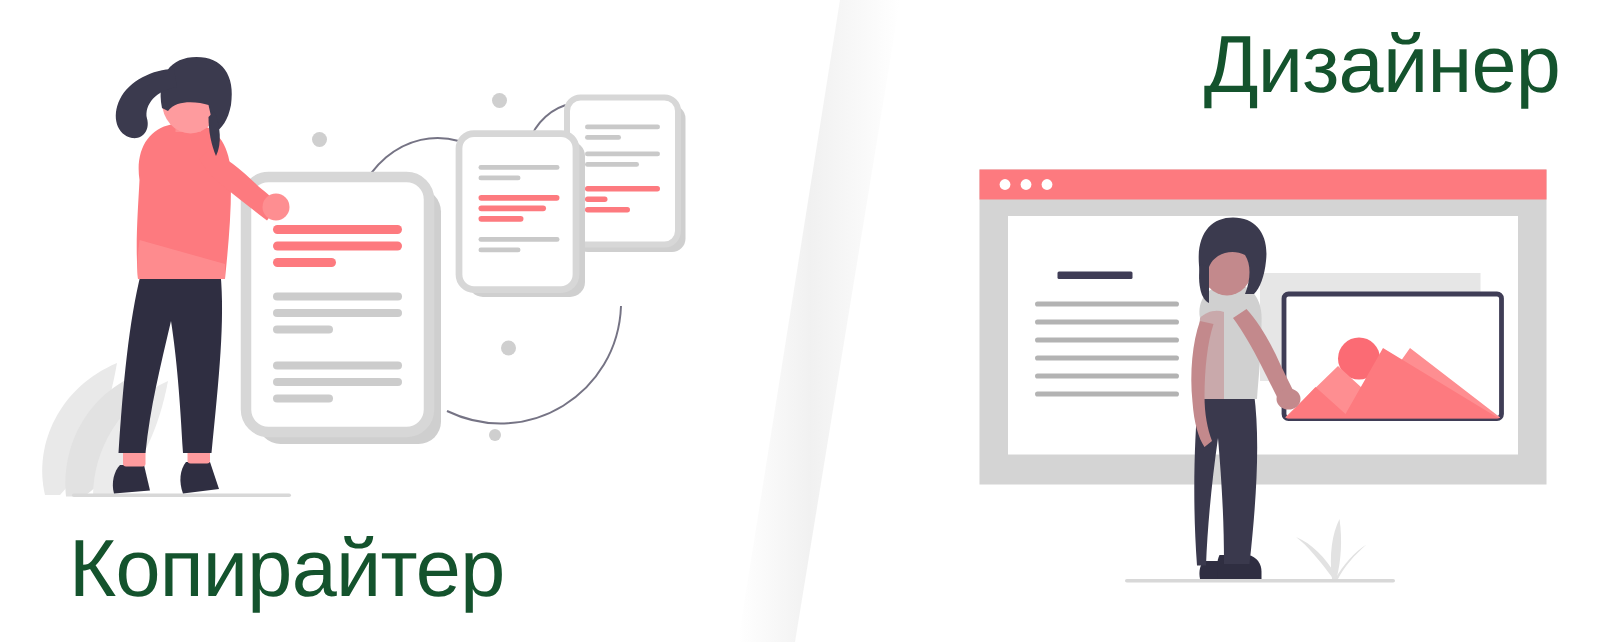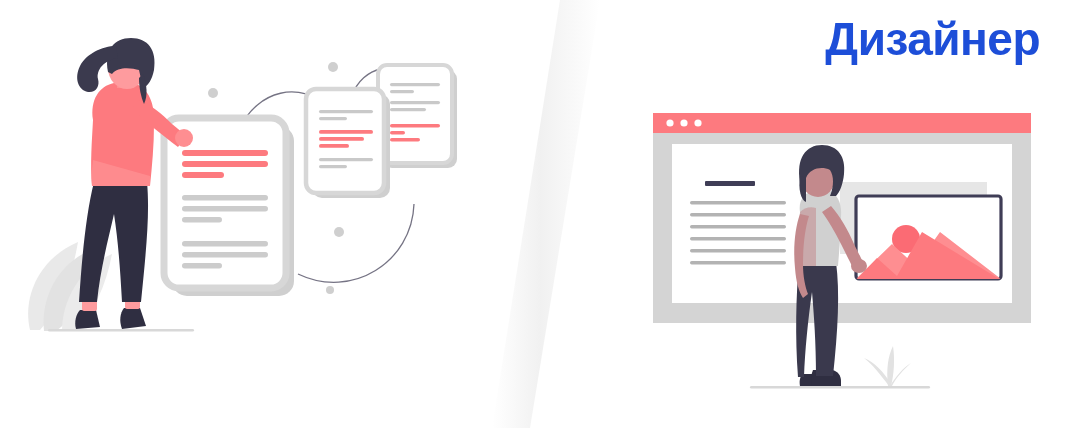--- a/index.html
+++ b/index.html
@@ -21,24 +21,24 @@
   #stage svg.scene {
     position: absolute;
     left: 0;
     top: 0;
     width: 1082px;
     height: 428px;
   }
   .label {
     position: absolute;
     font-family: "Liberation Sans", sans-serif;
-    font-weight: bold;
-    font-size: 46px;
+    font-weight: normal;
+    font-size: 54px;
     letter-spacing: -0.5px;
-    color: #1d4ed8;
+    color: #14532d;
     white-space: nowrap;
     line-height: 1;
   }
   #label-copywriter {
     left: 46px;
     top: 352px;
   }
   #label-designer {
     right: 42px;
     top: 16px;
@@ -258,16 +258,17 @@
         <g fill="#3b3a4e">
           <path d="M800 182 C796 158 806 145 822 145 C838 145 846 157 844 174
                    C843 184 840 192 836 196 L830 196 C834 186 834 176 830 170
                    C822 166 810 168 806 178 L806 198 C802 196 800 190 800 182 Z"></path>
           <path d="M800 176 C798 190 801 200 806 202 L806 178 Z"></path>
         </g>
       </g>
     </g>
   </svg>
 
+  <div class="label" id="label-copywriter">Копирайтер</div>
 
   <div class="label" id="label-designer">Дизайнер</div>
 
 </div>
 
 </body></html>

